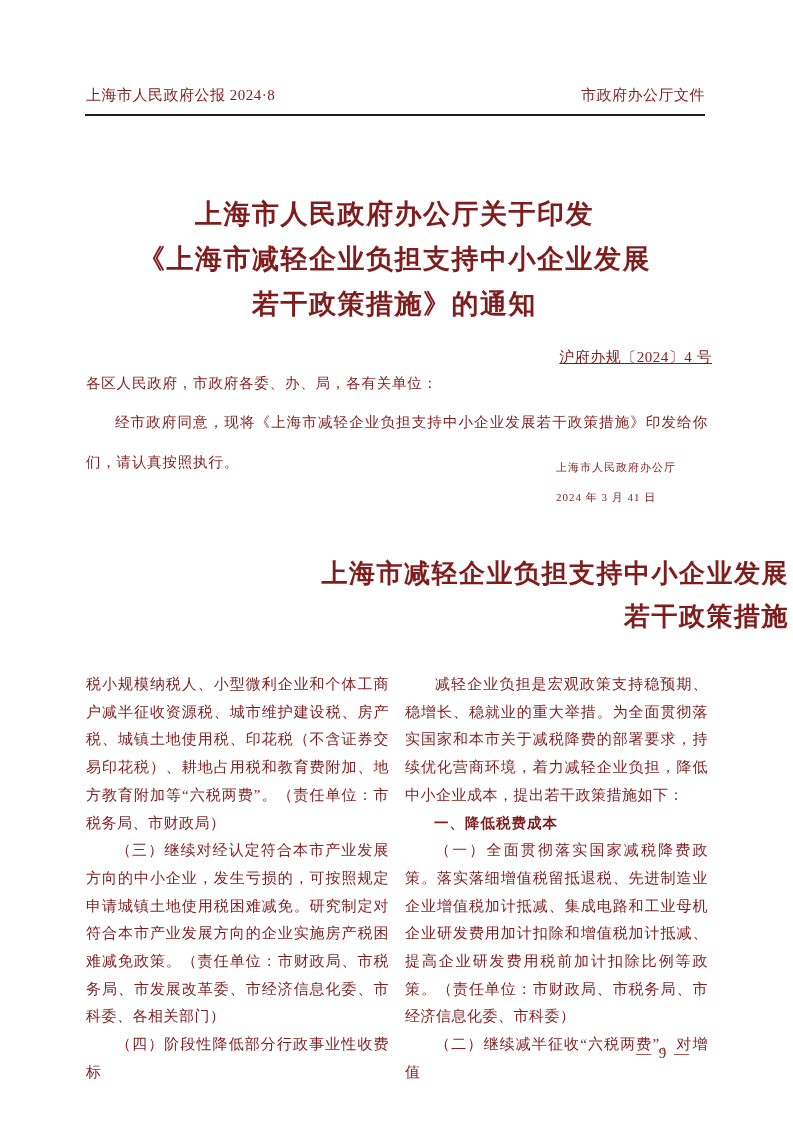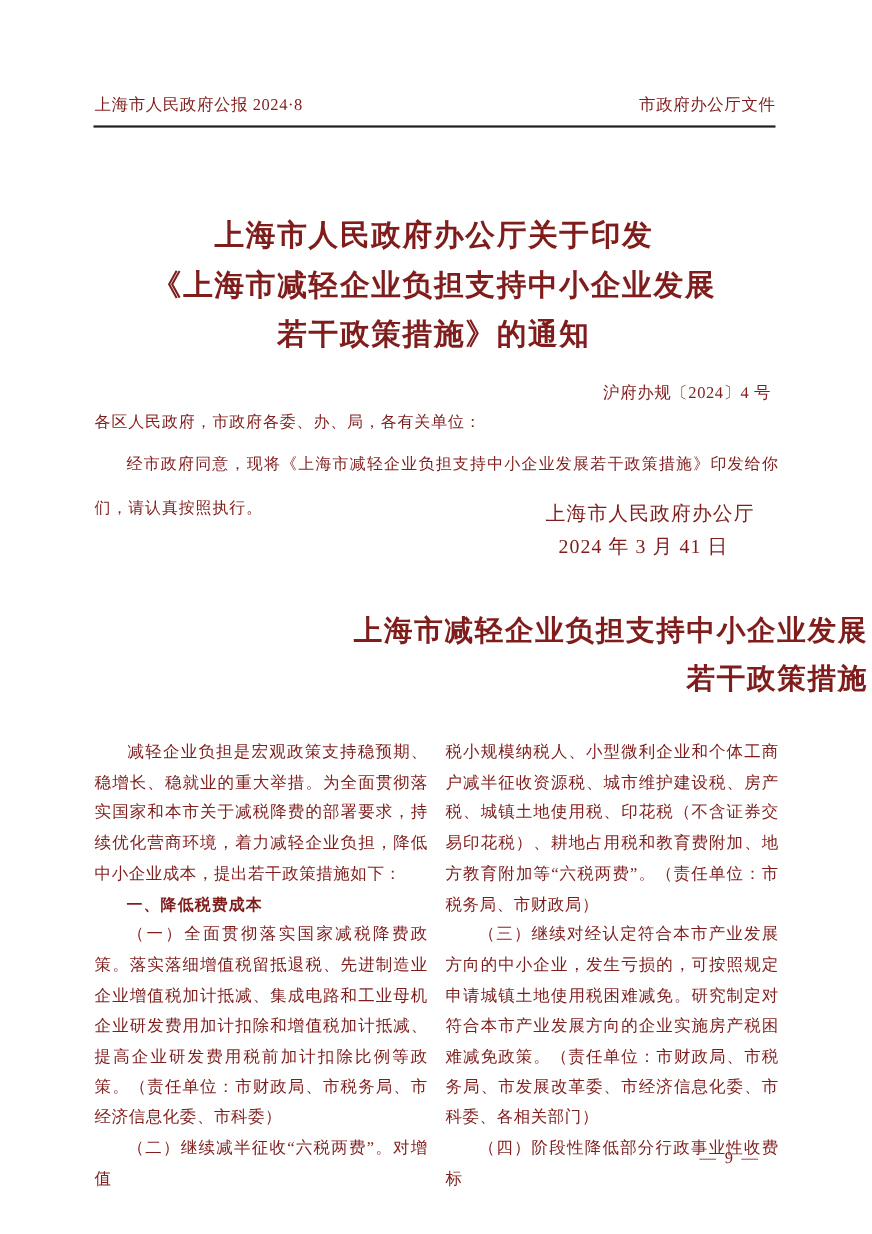--- a/index.html
+++ b/index.html
@@ -18,33 +18,33 @@
     position:absolute;top:86px;left:85px;right:84px;
     border-top:2px solid #1e1e1e;height:0;
   }
   .notice-title{
     position:absolute;top:164px;left:0;width:100%;margin:0;
     text-align:center;font-size:27px;font-weight:bold;
     line-height:45px;letter-spacing:1.5px;
   }
   .tline{display:block;}
   .doc-number{
-    position:absolute;top:320px;right:88px;font-size:15px;letter-spacing:0.5px;
+    position:absolute;top:320px;right:77px;font-size:15px;letter-spacing:0.5px;text-decoration:underline;
   }
   .salutation{
     position:absolute;top:346px;left:86px;font-size:14.5px;letter-spacing:0.8px;
   }
   .notice-body{
     position:absolute;top:374px;left:86px;width:622px;margin:0;
     font-size:14.5px;line-height:40px;text-indent:2em;
     text-align:justify;text-justify:inter-character;letter-spacing:0.8px;
   }
   .signature{
-    position:absolute;top:424px;right:75px;
-    font-size:18px;line-height:30px;text-align:center;letter-spacing:1px;
+    position:absolute;top:424px;right:85px;
+    font-size:11px;line-height:30px;text-align:left;letter-spacing:1px;
   }
   .signature .signer{padding-right:28px;}
   .signature .sign-date{padding-right:40px;}
   .policy-title{
     position:absolute;top:524px;left:0;width:100%;margin:0;
     text-align:right;font-size:26px;font-weight:bold;
     line-height:43px;letter-spacing:1.5px;
   }
   .columns{
     position:absolute;top:643px;left:86px;width:622px;
@@ -95,27 +95,27 @@
     <div class="sign-date">2024 年 3 月 41 日</div>
   </div>
 
   <h2 class="policy-title">
     <span class="tline">上海市减轻企业负担支持中小企业发展</span>
     <span class="tline">若干政策措施</span>
   </h2>
 
   <div class="columns">
     <div class="col">
+      <p class="cont">税小规模纳税人、小型微利企业和个体工商户减半征收资源税、城市维护建设税、房产税、城镇土地使用税、印花税（不含证券交易印花税）、耕地占用税和教育费附加、地方教育附加等“六税两费”。（责任单位：市税务局、市财政局）</p>
+      <p class="para">（三）继续对经认定符合本市产业发展方向的中小企业，发生亏损的，可按照规定申请城镇土地使用税困难减免。研究制定对符合本市产业发展方向的企业实施房产税困难减免政策。（责任单位：市财政局、市税务局、市发展改革委、市经济信息化委、市科委、各相关部门）</p>
+      <p class="para">（四）阶段性降低部分行政事业性收费标</p>
+    </div>
+    <div class="col">
       <p class="para">减轻企业负担是宏观政策支持稳预期、稳增长、稳就业的重大举措。为全面贯彻落实国家和本市关于减税降费的部署要求，持续优化营商环境，着力减轻企业负担，降低中小企业成本，提出若干政策措施如下：</p>
       <p class="heading">一、降低税费成本</p>
       <p class="para">（一）全面贯彻落实国家减税降费政策。落实落细增值税留抵退税、先进制造业企业增值税加计抵减、集成电路和工业母机企业研发费用加计扣除和增值税加计抵减、提高企业研发费用税前加计扣除比例等政策。（责任单位：市财政局、市税务局、市经济信息化委、市科委）</p>
       <p class="para">（二）继续减半征收“六税两费”。对增值</p>
-    </div>
-    <div class="col">
-      <p class="cont">税小规模纳税人、小型微利企业和个体工商户减半征收资源税、城市维护建设税、房产税、城镇土地使用税、印花税（不含证券交易印花税）、耕地占用税和教育费附加、地方教育附加等“六税两费”。（责任单位：市税务局、市财政局）</p>
-      <p class="para">（三）继续对经认定符合本市产业发展方向的中小企业，发生亏损的，可按照规定申请城镇土地使用税困难减免。研究制定对符合本市产业发展方向的企业实施房产税困难减免政策。（责任单位：市财政局、市税务局、市发展改革委、市经济信息化委、市科委、各相关部门）</p>
-      <p class="para">（四）阶段性降低部分行政事业性收费标</p>
     </div>
   </div>
 
   <div class="page-number">— 9 —</div>
 
 </div>
 
 </body></html>

